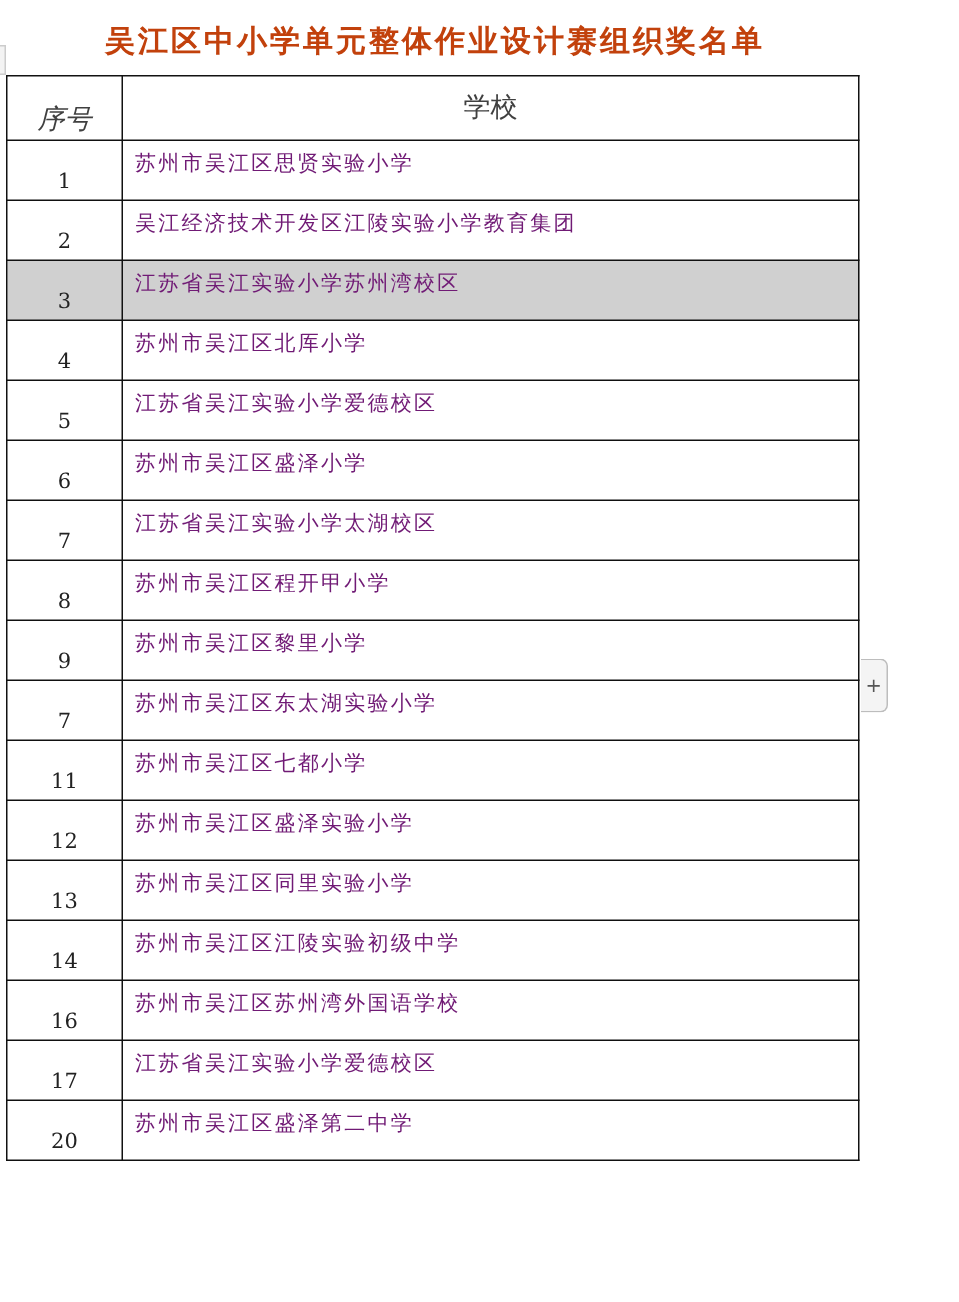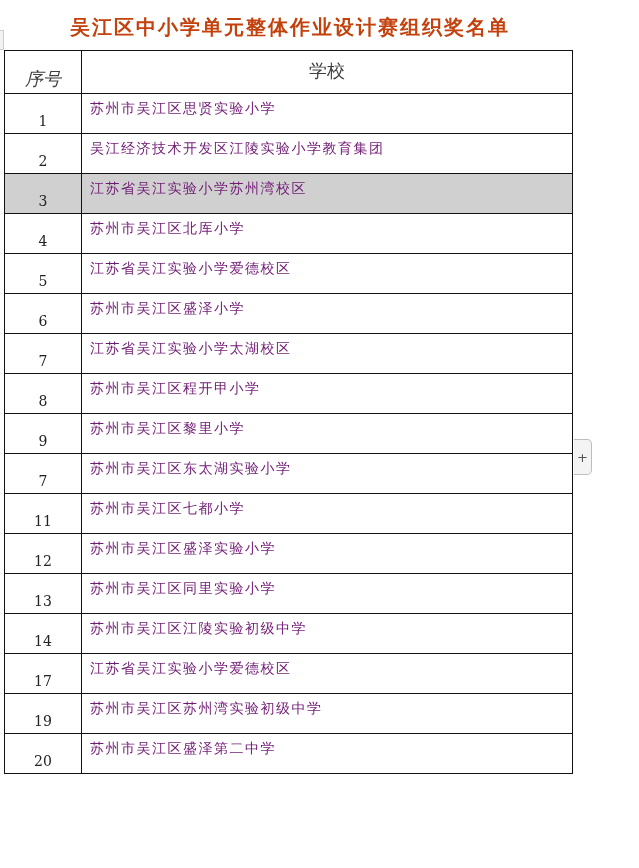--- a/index.html
+++ b/index.html
@@ -159,26 +159,26 @@
       </tr>
       <tr>
         <td class="no">13</td>
         <td class="school">苏州市吴江区同里实验小学</td>
       </tr>
       <tr>
         <td class="no">14</td>
         <td class="school">苏州市吴江区江陵实验初级中学</td>
       </tr>
       <tr>
+        <td class="no">16</td>
+        <td class="school">苏州市吴江区苏州湾外国语学校</td>
+      </tr>
+      <tr>
         <td class="no">17</td>
         <td class="school">江苏省吴江实验小学爱德校区</td>
-      </tr>
-      <tr>
-        <td class="no">19</td>
-        <td class="school">苏州市吴江区苏州湾实验初级中学</td>
       </tr>
       <tr>
         <td class="no">20</td>
         <td class="school">苏州市吴江区盛泽第二中学</td>
       </tr>
     </tbody>
 </table>
 
 <div class="add-button">
   <span>+</span>

